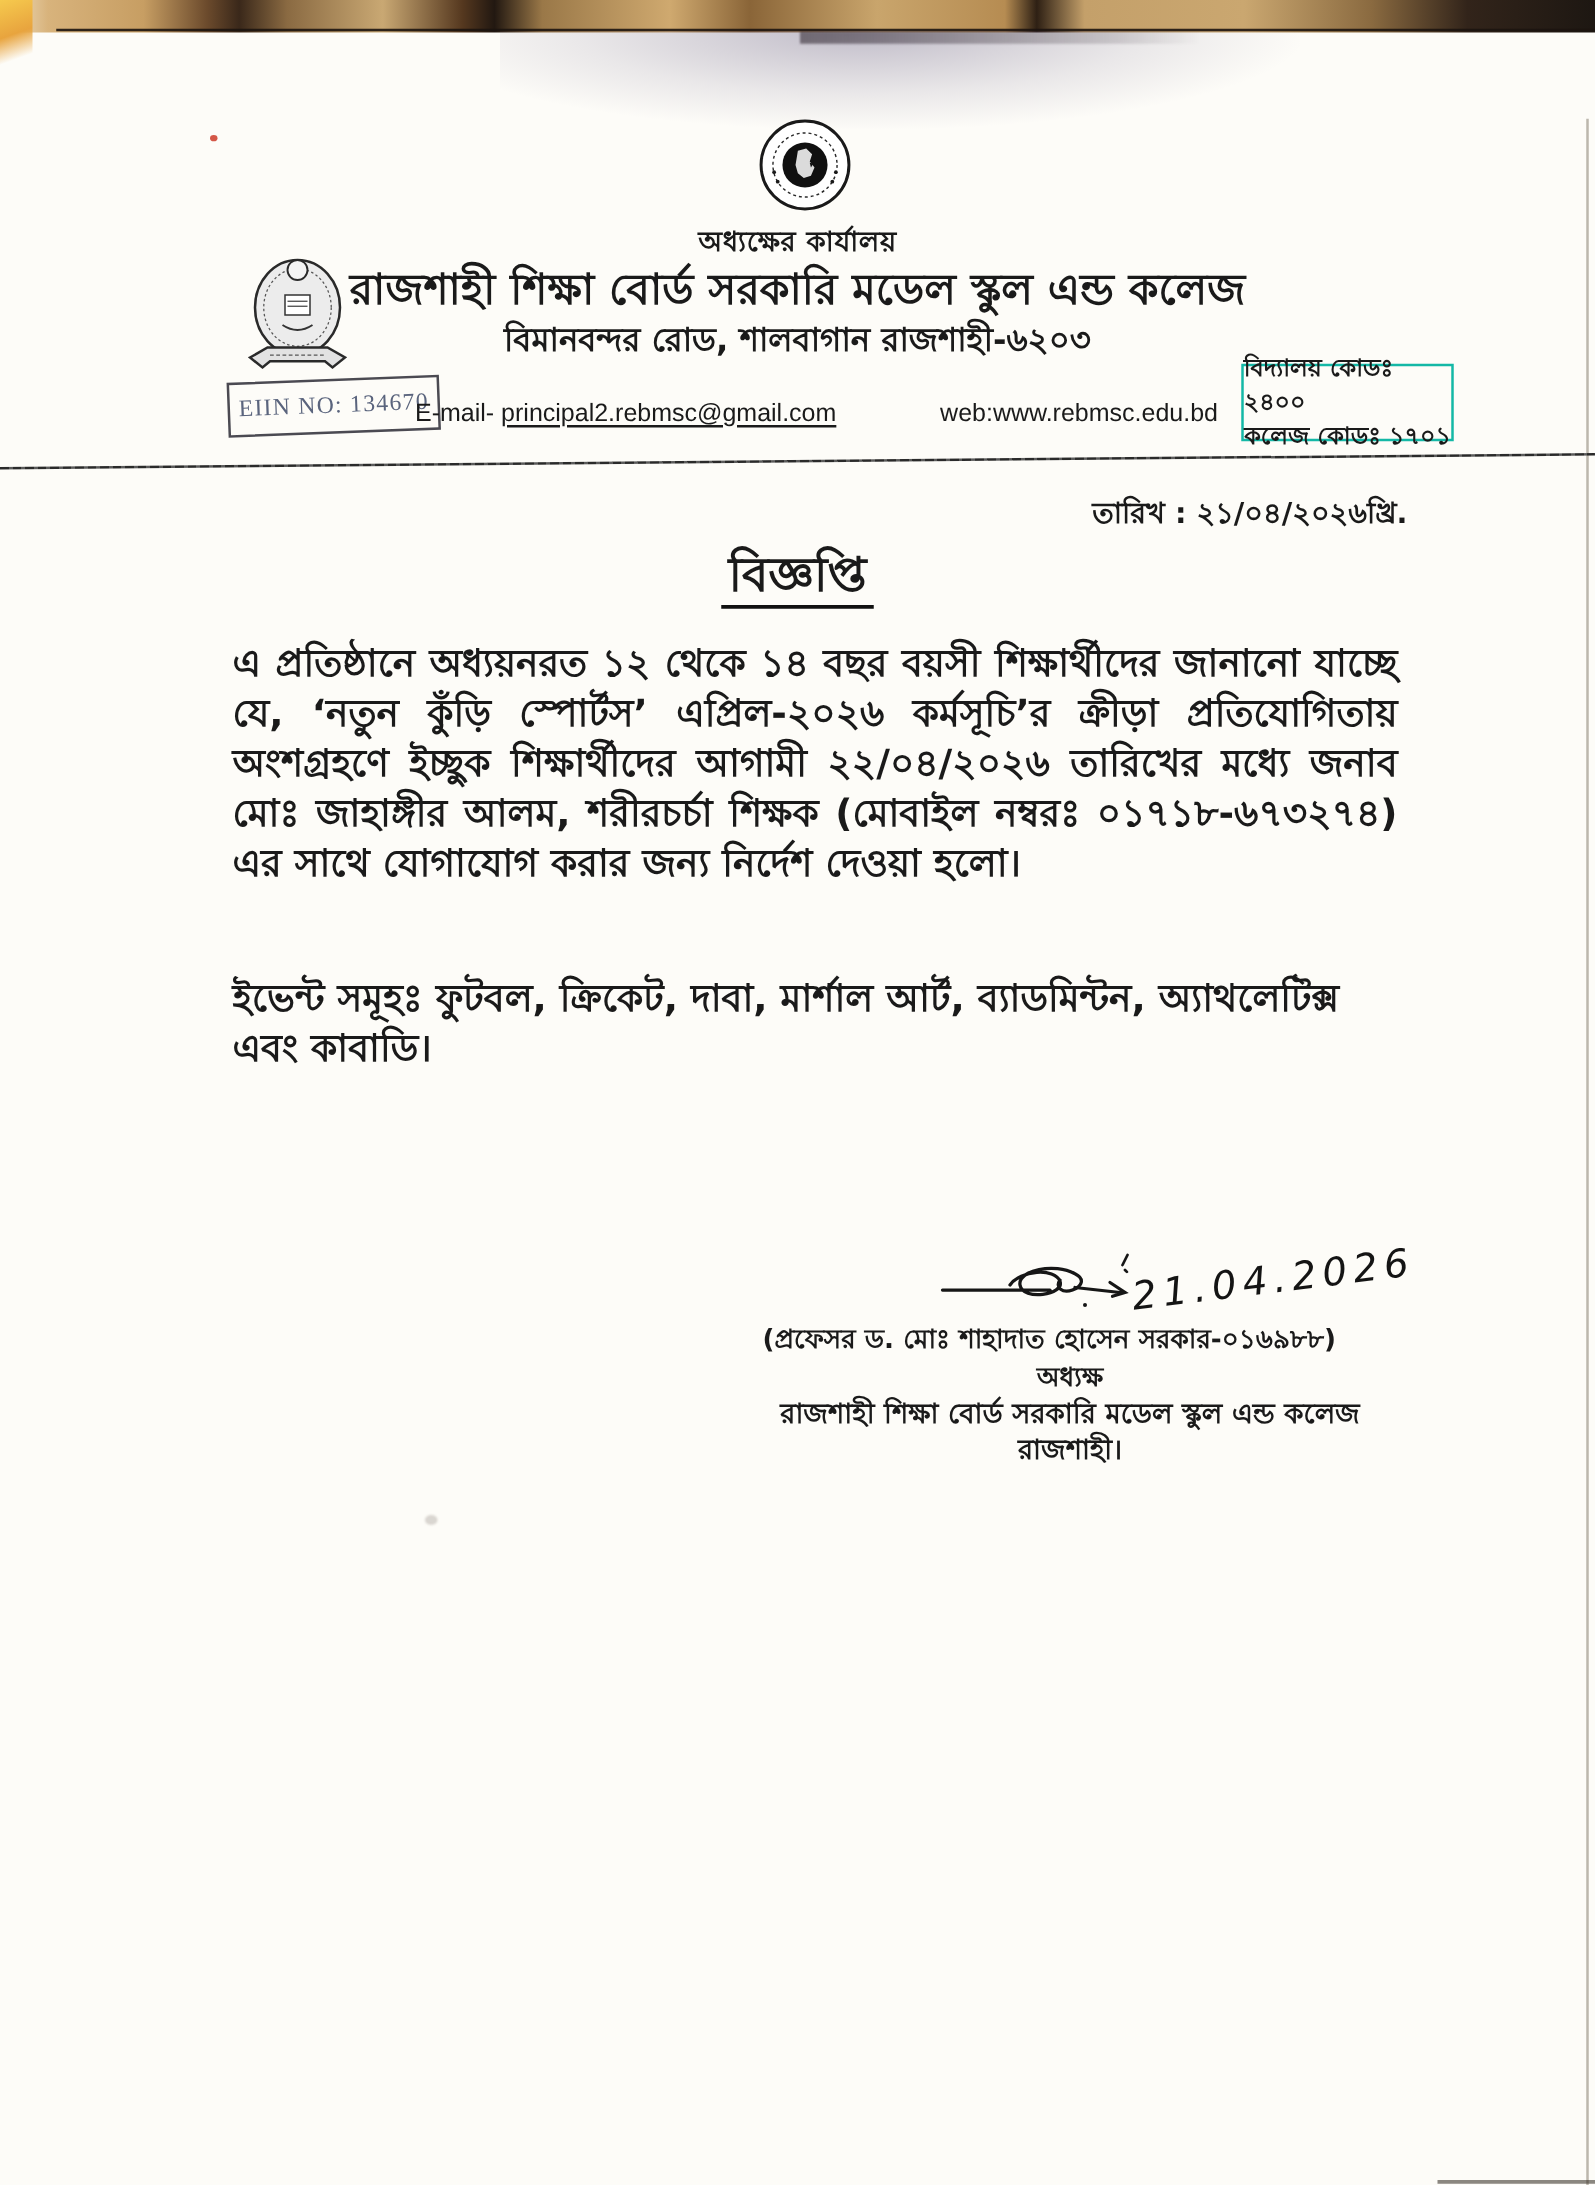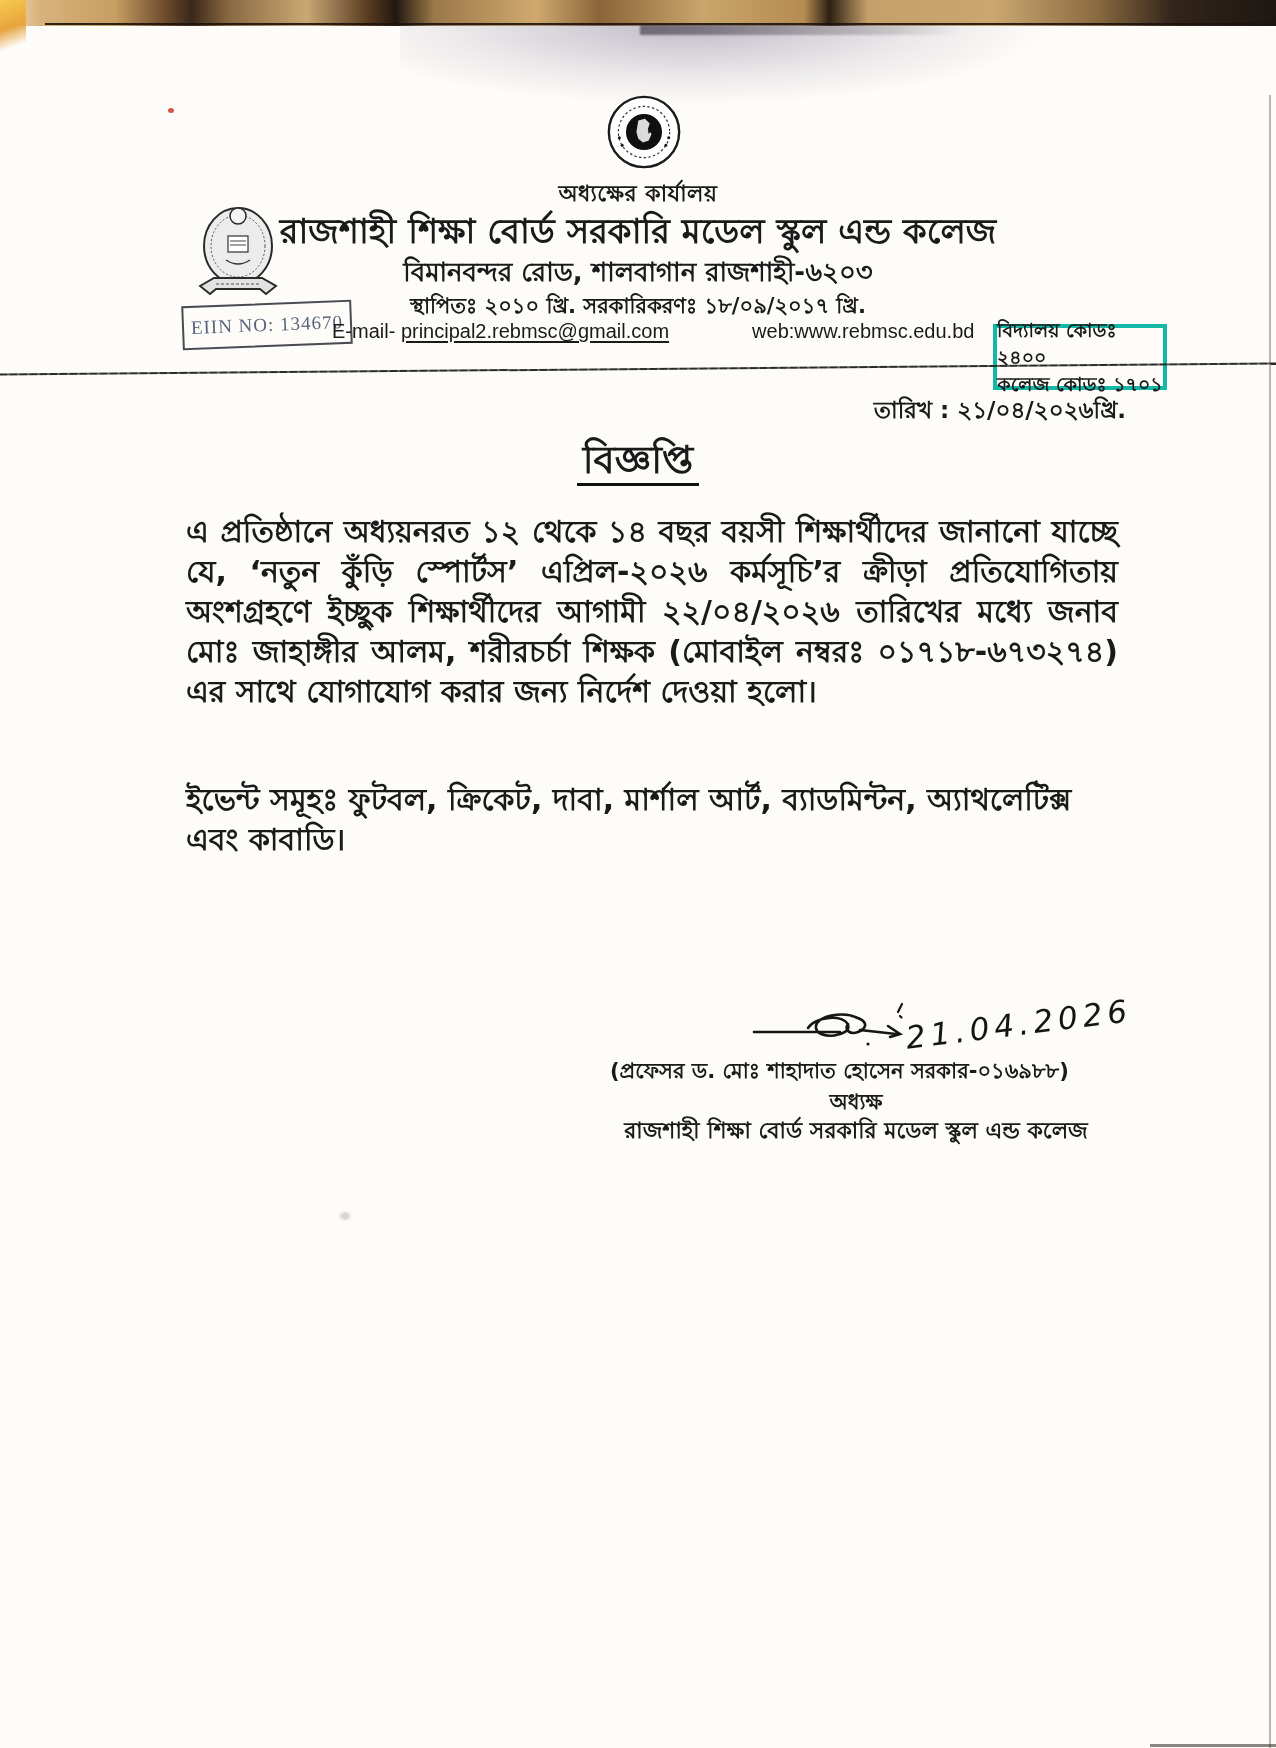--- a/index.html
+++ b/index.html
@@ -77,23 +77,23 @@
     font-family:"Liberation Serif","DejaVu Serif",serif;
     font-size:19px;color:#3e4a68;letter-spacing:1px;opacity:.85;
   }
   .contact-line{
     position:absolute;left:332px;top:320px;display:flex;gap:83px;
     font-family:Liberation Sans, sans-serif;font-size:20px;justify-content:center;
   }
   .contact-line .email-part u{text-underline-offset:3px;}
   .codes-box{
     position:absolute;left:993px;top:291px;width:166px;height:58px;
-    border:4px solid #14b8a6;
+    border:2px solid #14b8a6;
     display:flex;flex-direction:column;align-items:center;justify-content:center;
-    font-size:19px;font-weight:700;line-height:27px;margin-top:33px;
+    font-size:19px;font-weight:700;line-height:27px;
   }
   .separator{
     position:absolute;left:0;top:368px;width:1276px;height:2px;
     background:repeating-linear-gradient(90deg,#2a2a2a 0 7px,#5a5a5a 7px 10px);
     transform:rotate(-.5deg);transform-origin:center;
   }
   
   .date-line{
     position:absolute;right:150px;top:392px;
     font-size:23px;font-weight:600;
@@ -179,21 +179,20 @@
     <rect x="40" y="38" width="20" height="16" fill="#fff" stroke="#333" stroke-width="1.2"></rect>
     <line x1="42" y1="43" x2="58" y2="43" stroke="#444" stroke-width="1"></line>
     <line x1="42" y1="47" x2="58" y2="47" stroke="#444" stroke-width="1"></line>
     <path d="M38 62 q12 8 24 0" fill="none" stroke="#333" stroke-width="1.5"></path>
     <path d="M12 88 l14 -8 h48 l14 8 l-10 8 l-6 -5 h-44 l-6 5 z" fill="#e2e2e2" stroke="#2a2a2a" stroke-width="2"></path>
     <line x1="28" y1="86" x2="72" y2="86" stroke="#555" stroke-width="1" stroke-dasharray="3 2"></line>
   </svg>
 
   <div class="school-name">রাজশাহী শিক্ষা বোর্ড সরকারি মডেল স্কুল এন্ড কলেজ</div>
   <div class="address-line">বিমানবন্দর রোড, শালবাগান রাজশাহী-৬২০৩</div>
-  <div class="established-line">স্থাপিতঃ ২০১০ খ্রি.  সরকারিকরণঃ ১৮/০৯/২০১৭ খ্রি.</div>
 
   <div class="eiin-box">
     <span>EIIN NO: 134670</span>
   </div>
 
   <div class="contact-line">
     <span class="email-part"><span>E-mail- </span><u>principal2.rebmsc@gmail.com</u></span>
     <span>web:www.rebmsc.edu.bd</span>
   </div>
 
@@ -217,14 +216,15 @@
     <path d="M6 32 H92 M60 28 c8 -12 36 -14 40 -3 c4 11 -30 16 -32 3 c-2 -12 28 -18 44 -9 c8 4 6 10 -2 13 c-8 3 -14 -2 -10 -8" fill="none" stroke="#161616" stroke-width="2.6" stroke-linecap="round"></path>
     <path d="M112 30 l36 4 M140 26 l12 8 l-10 3" fill="none" stroke="#161616" stroke-width="2.6" stroke-linecap="round"></path>
     <path d="M150 12 l4 -8 M152 16 l1.5 1.5" fill="none" stroke="#161616" stroke-width="2.2" stroke-linecap="round"></path>
     <circle cx="120" cy="44" r="1.6" fill="#161616"></circle>
   </svg>
   <div class="sig-date">21.04.2026</div>
 
   <div class="sign-name">(প্রফেসর ড. মোঃ শাহাদাত হোসেন সরকার-০১৬৯৮৮)</div>
   <div class="sign-role">অধ্যক্ষ</div>
   <div class="sign-inst">রাজশাহী শিক্ষা বোর্ড সরকারি মডেল স্কুল এন্ড কলেজ</div>
+  <div class="sign-loc">রাজশাহী।</div>
 
 </div>
 
 </body></html>

